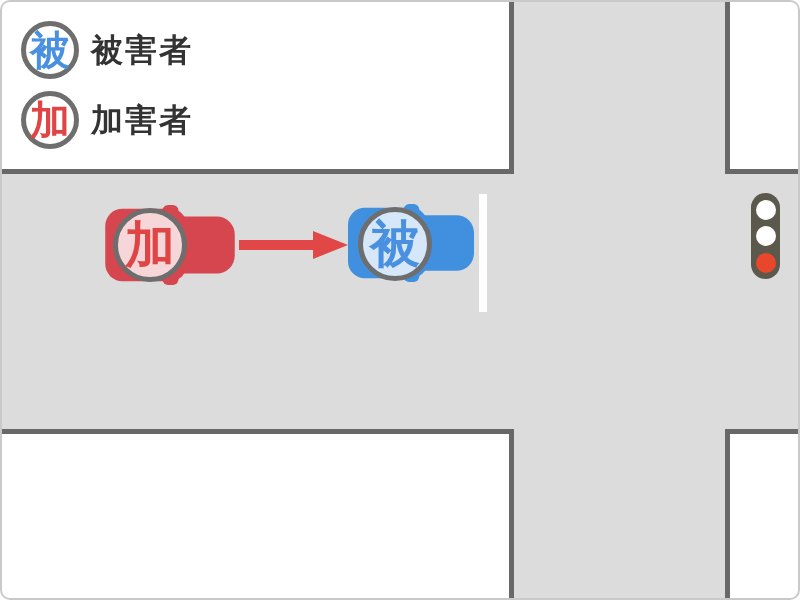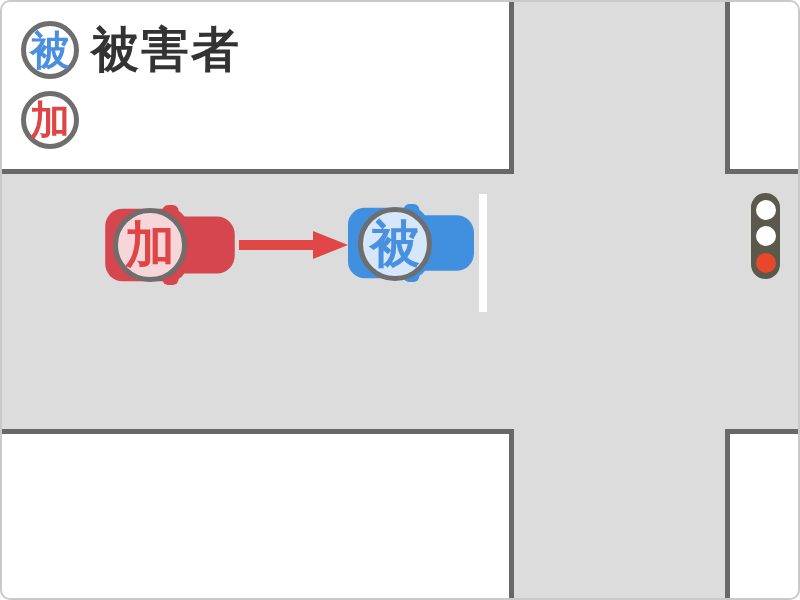--- a/index.html
+++ b/index.html
@@ -49,21 +49,21 @@
     display: flex;
     align-items: center;
     justify-content: center;
     font-size: 40px;
     font-weight: 700;
     line-height: 1;
   }
   .glyph-blue { color: var(--victim-blue, #4a90e0); }
   .glyph-red  { color: var(--perpetrator-red, #e04545); }
   .legend-label {
-    font-size: 48px;
+    font-size: 32px;
     font-weight: 700;
     color: var(--text, #333333);
     line-height: 1;
     letter-spacing: 2px;
   }
 
   
   .car-wrap { position: absolute; }
   .car-red-wrap  { left: 102px; top: 203px; width: 132px; height: 80px; }
   .car-blue-wrap { left: 346px; top: 201px; width: 126px; height: 80px; }
@@ -137,20 +137,21 @@
   <div class="legend-row row1">
     <div class="legend-circle">
       <span class="glyph-blue">被</span>
     </div>
     <span class="legend-label">被害者</span>
   </div>
   <div class="legend-row row2">
     <div class="legend-circle">
       <span class="glyph-red">加</span>
     </div>
+    <span class="legend-label">加害者</span>
   </div>
 
   <div class="car-wrap car-red-wrap">
     <svg viewBox="0 0 136 84">
       <g style="fill:var(--car-red,#d6464e)">
         <rect x="60" y="0" width="17" height="15" rx="6"></rect>
         <rect x="60" y="69" width="17" height="15" rx="6"></rect>
         <rect x="0" y="4" width="86" height="76" rx="18"></rect>
         <rect x="46" y="12" width="90" height="60" rx="19"></rect>
       </g>

